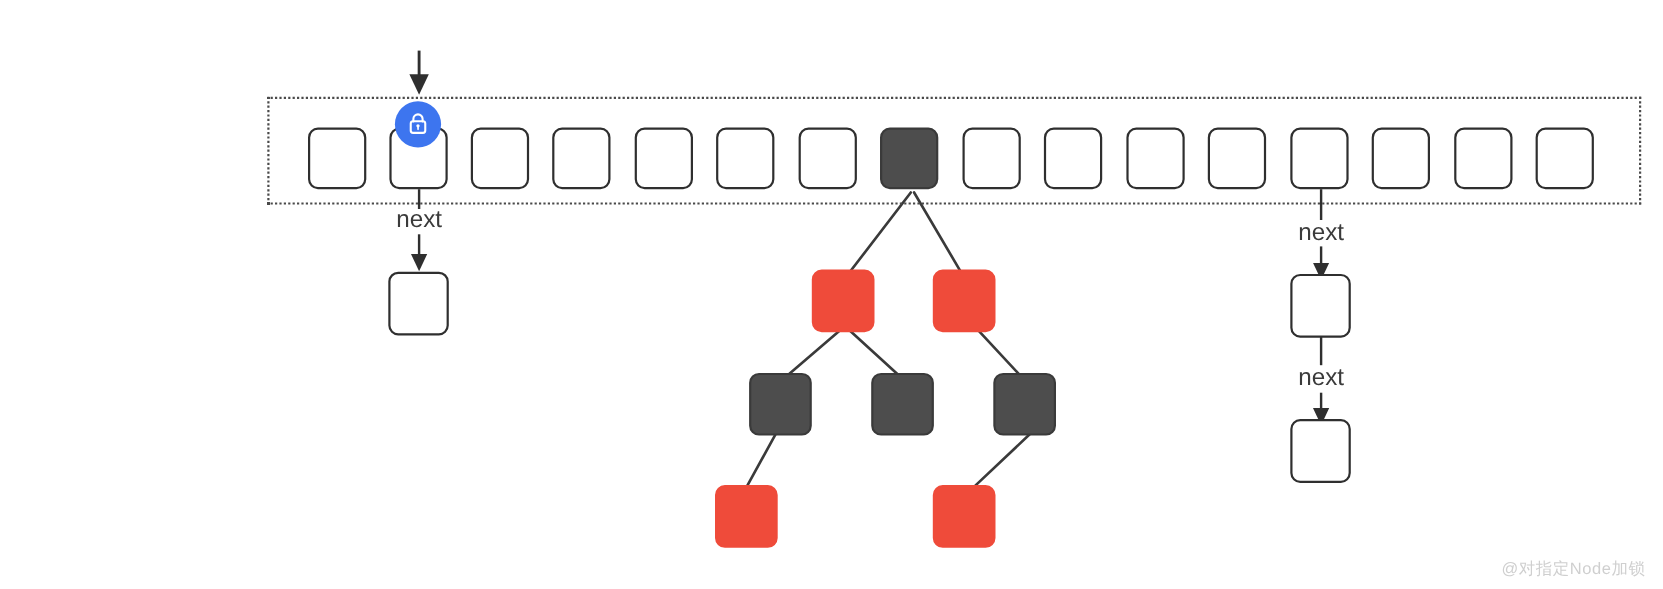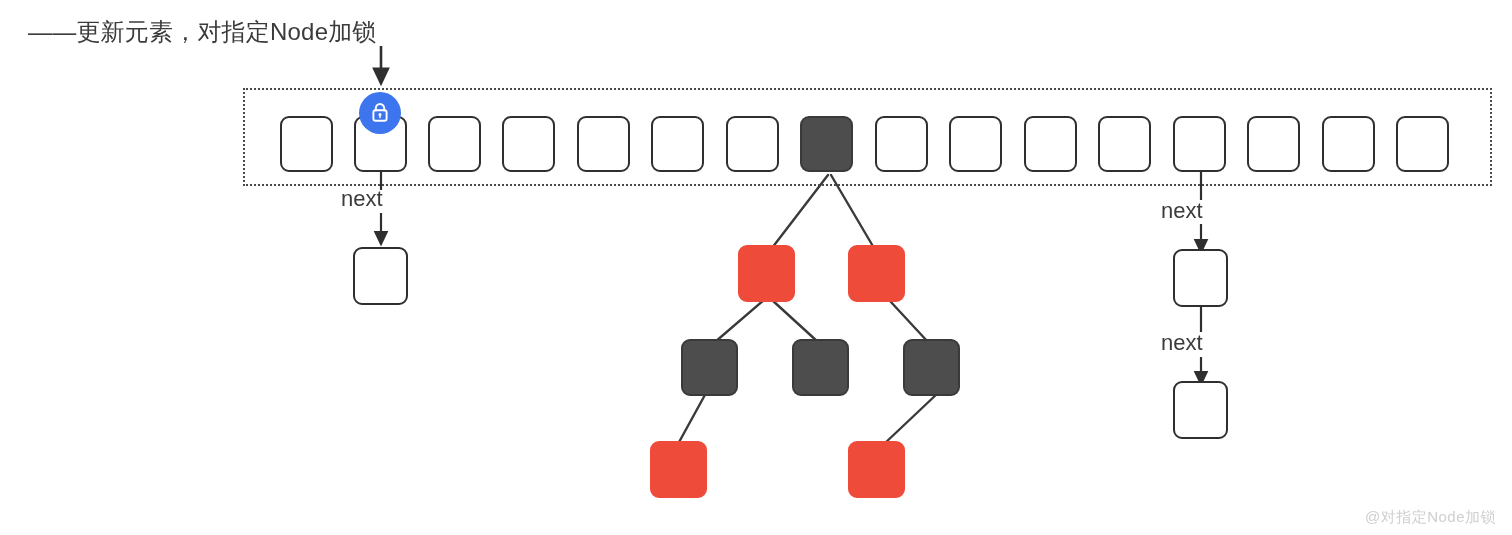--- a/index.html
+++ b/index.html
@@ -97,20 +97,21 @@
     z-index: 6;
   }
   .lock-badge svg { display: block; }
 
   
   .edge-label {
     position: absolute;
     font-size: 22px;
     color: #3b3b3b;
     white-space: nowrap;
+    text-align: center;
   }
 
   
   .watermark {
     position: absolute;
     right: 16px;
     bottom: 8px;
     font-size: 15px;
     color: #cfcfcf;
     white-space: nowrap;
@@ -149,21 +150,20 @@
       <line x1="828" y1="175" x2="772" y2="248"></line>
       <line x1="831" y1="175" x2="874" y2="248"></line>
       <line x1="764" y1="300" x2="715" y2="342"></line>
       <line x1="772" y1="300" x2="818" y2="342"></line>
       <line x1="890" y1="301" x2="928" y2="342"></line>
       <line x1="706" y1="393" x2="678" y2="444"></line>
       <line x1="938" y1="393" x2="884" y2="444"></line>
     </g>
   </svg>
 
-  <div class="caption">——更新元素，对指定Node加锁</div>
 
   <div class="array-container"></div>
 
   <div class="node white slot" style="left:280px;"></div>
   <div class="node white slot" style="left:354px;"></div>
   <div class="node white slot" style="left:428px;"></div>
   <div class="node white slot" style="left:502px;"></div>
   <div class="node white slot" style="left:577px;"></div>
   <div class="node white slot" style="left:651px;"></div>
   <div class="node white slot" style="left:726px;"></div>

